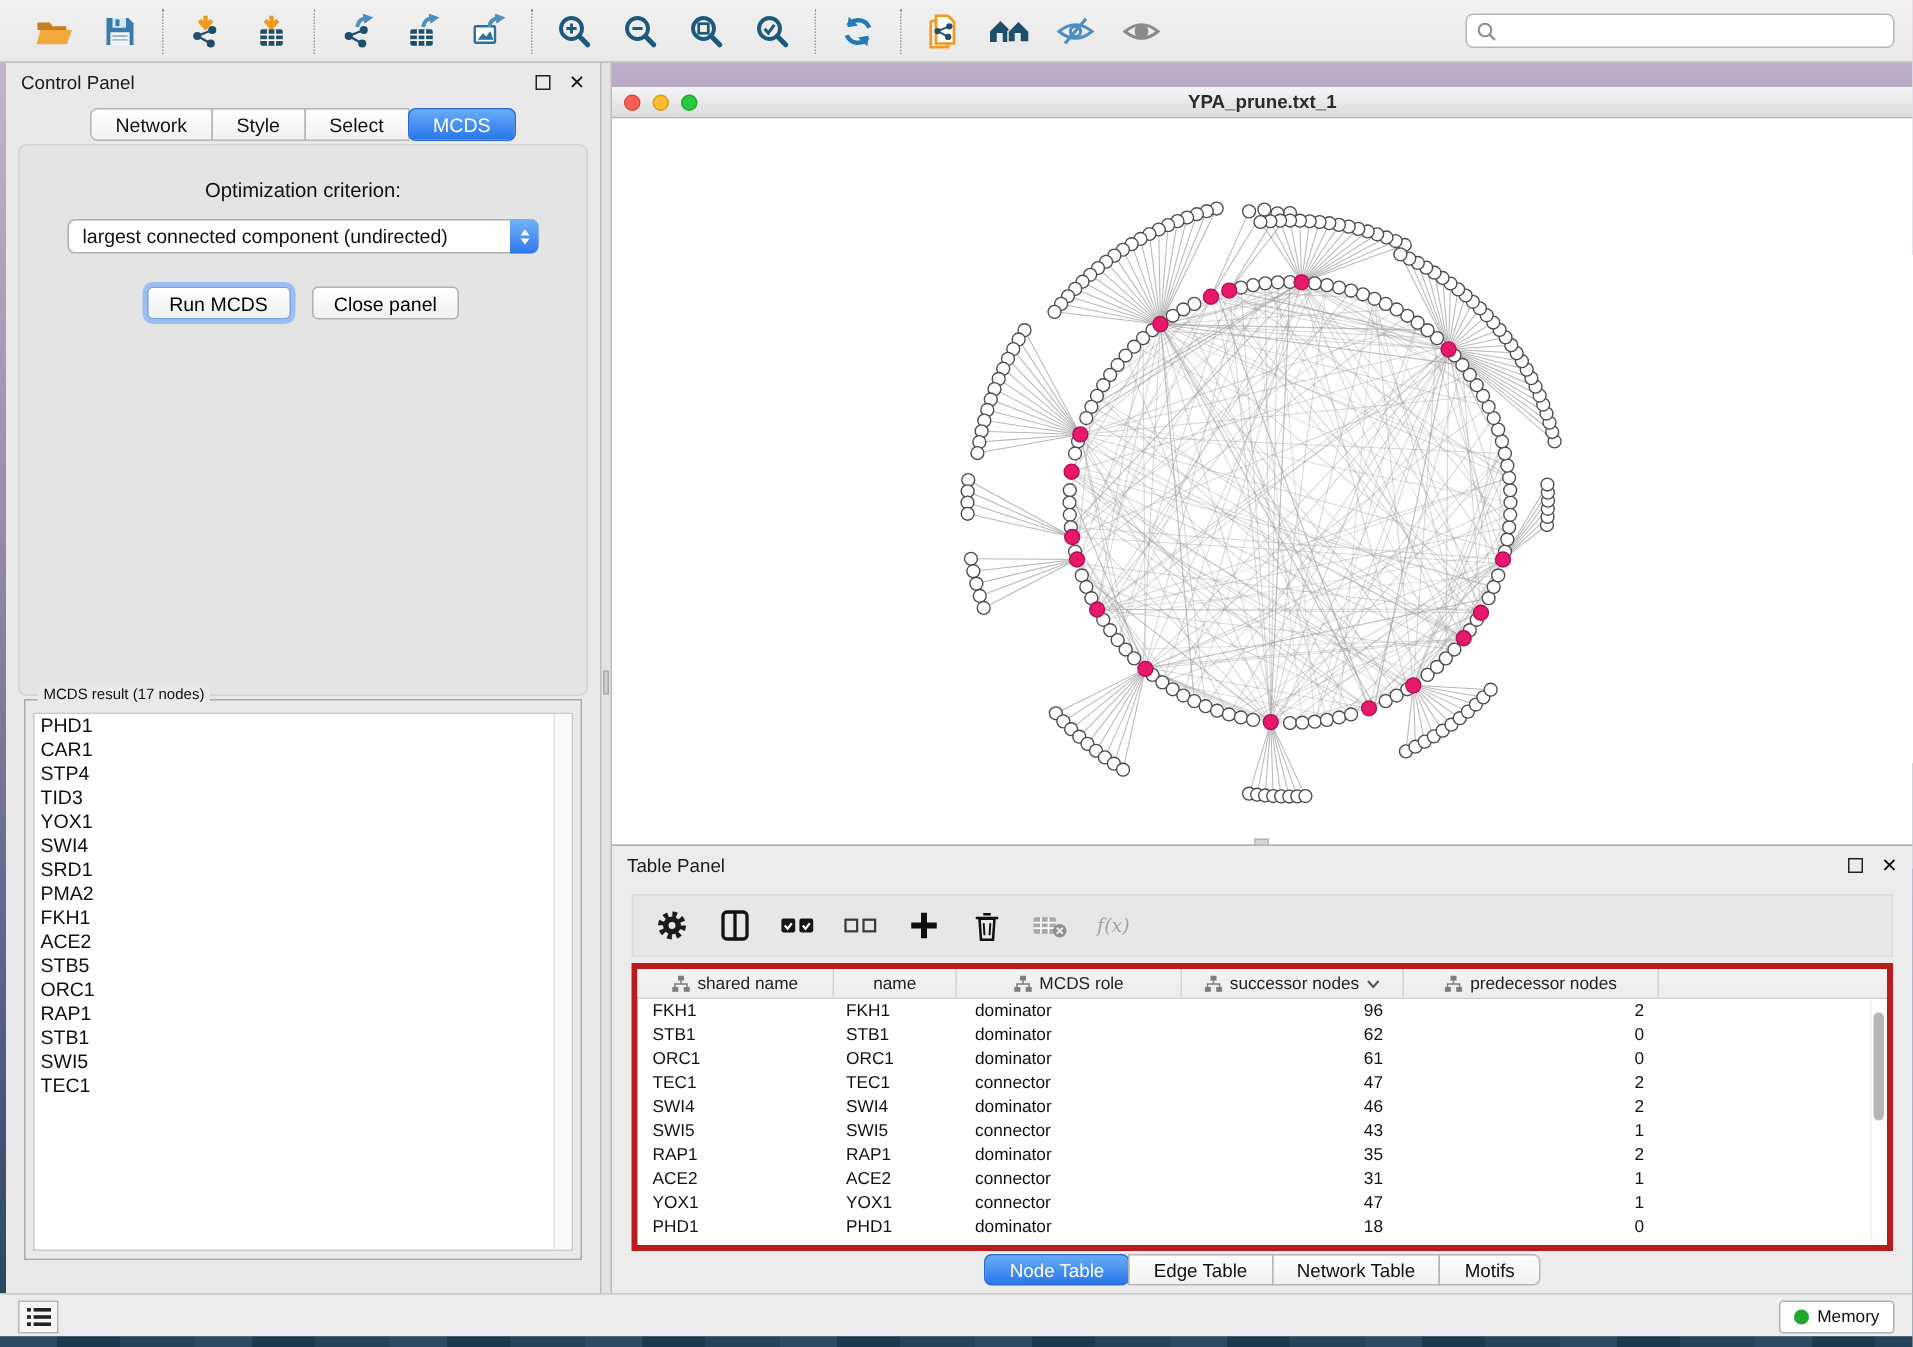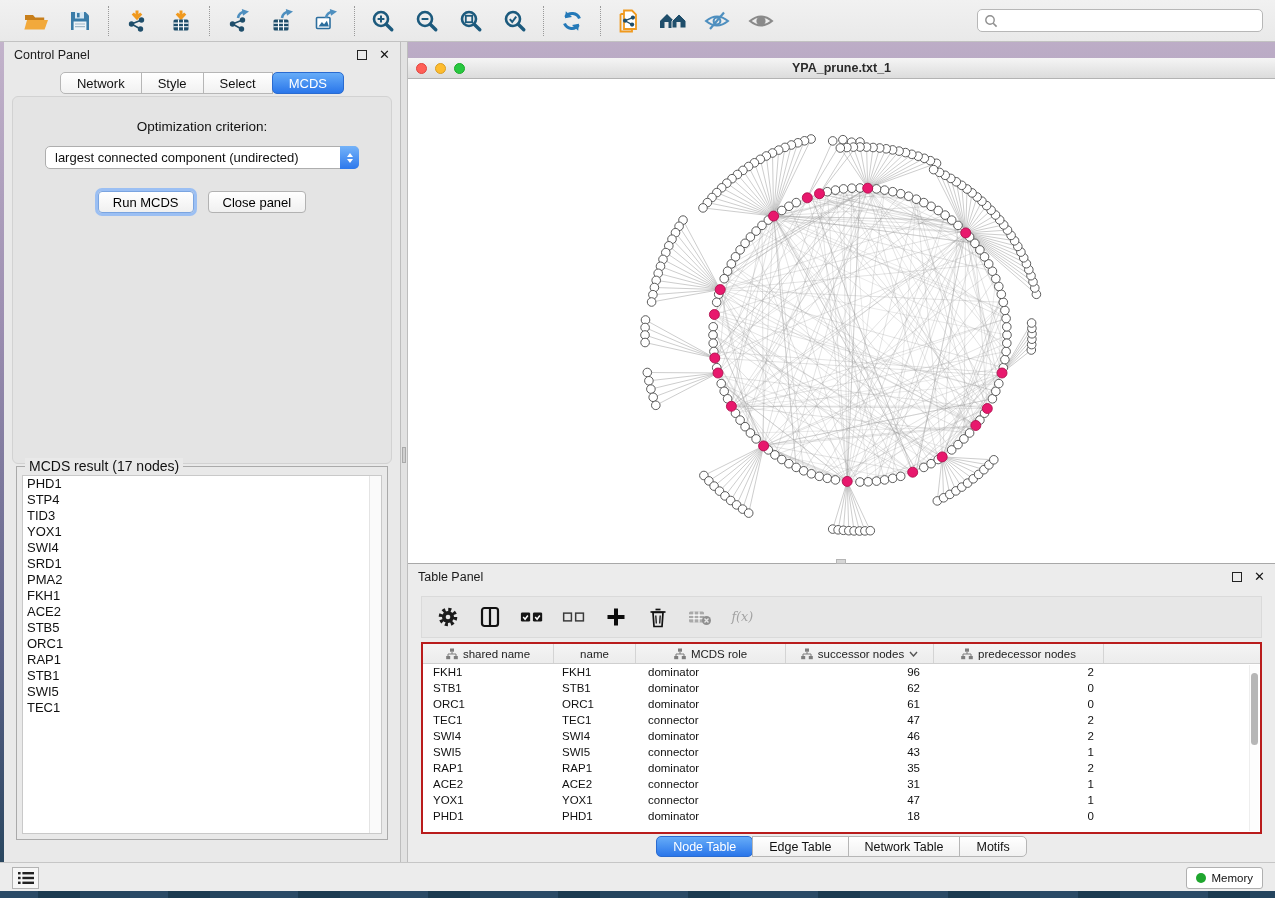--- a/index.html
+++ b/index.html
@@ -51,21 +51,21 @@
   .stepper { width:19px; height:23px; margin-right:-1px; border-radius:0 5px 5px 0;
     background:linear-gradient(180deg,#74b3f9,#2d78ec); display:flex; flex-direction:column; align-items:center; justify-content:center; gap:2px; }
   .stepper i { width:0; height:0; border-left:3.5px solid transparent; border-right:3.5px solid transparent; }
   .stepper .up { border-bottom:4px solid #fff; }
   .stepper .dn { border-top:4px solid #fff; }
   #mcds-buttons { display:flex; justify-content:center; gap:14px; margin-top:22px; }
   .mac-btn { height:22px; padding:0 14px; background:linear-gradient(180deg,#ffffff,#f0f0f0);
     border:1px solid #b2b2b2; border-radius:4px; font-size:13px; cursor:pointer; font-family:inherit; }
   .mac-btn.focused { box-shadow:0 0 0 3px rgba(115,170,250,.65); border-color:#7aa4e0; }
   #mcds-group { position:absolute; left:12px; top:424px; width:372px; height:374px; border:1px solid #aaa; }
-  #mcds-group-label { position:absolute; left:8px; top:-9px; background:#e9e9e9; padding:0 4px; font-size:14px; }
+  #mcds-group-label { position:absolute; left:8px; top:-9px; background:#e9e9e9; padding:0 4px; font-size:10px; }
   #mcds-list { position:absolute; left:5px; top:8px; width:360px; height:359px; background:#fff;
     border:1px solid #c9c9c9; font-size:13px; overflow:hidden; }
   #mcds-list .scrolltrack { position:absolute; right:0; top:0; bottom:0; width:12px; background:#fafafa; border-left:1px solid #e4e4e4; }
   .mcds-item { padding:0 0 0 4px; height:16px; line-height:16px; }
   
   #v-splitter { position:absolute; left:400px; top:42px; width:8px; height:820px;
     background:#e2e2e2; border-left:1px solid #bdbdbd; border-right:1px solid #bdbdbd; cursor:col-resize; }
   #v-splitter .grip { position:absolute; left:1px; top:405px; width:4px; height:16px; background:#cfcfcf; border:1px solid #aaa; }
   
   #network-panel { position:absolute; left:408px; top:42px; width:867px; height:521px; background:#fff;margin-top:16px; }
@@ -78,21 +78,21 @@
   #net-title { position:absolute; left:0; right:0; text-align:center; font-size:12.5px; font-weight:bold; color:#2b2b2b; pointer-events:none; }
   #net-canvas { position:relative; width:867px; height:500px; background:#fff; overflow:hidden; }
   
   #table-panel { position:absolute; left:408px; top:563px; width:867px; height:299px;
     background:#ececec; border-top:1px solid #a8a8a8; }
   #h-grip { position:absolute; left:428px; top:-5px; width:10px; height:5px; background:#d6d6d6; border:1px solid #b5b5b5; }
   #tbl-toolbar { margin:6px 0 0 13px; width:841px; height:42px; background:#e7e7e7; border:1px solid #dadada;
     display:flex; align-items:center; gap:18px; padding-left:14px; }
   .tt-icon { width:24px; height:24px; display:flex; align-items:center; justify-content:center; cursor:pointer; }
   .tt-icon.disabled { cursor:default; }
-  #node-table { position:absolute; left:13px; top:78px; width:841px; height:192px; background:#fff; border:2px solid #b91c1c; }
+  #node-table { position:absolute; left:13px; top:78px; width:841px; height:192px; background:#fff; border:4px solid #b91c1c; }
   #tbl-header { display:flex; height:20px; background:linear-gradient(180deg,#f4f4f4,#ececec); border-bottom:1px solid #cfcfcf; }
   .th { display:flex; align-items:center; justify-content:center; gap:5px; border-right:1px solid #d4d4d4;
     font-size:11.5px; color:#222; overflow:hidden; cursor:pointer; }
   .th:last-child { border-right:none; }
   .tr { display:flex; height:16px; }
   .td { font-size:11.5px; line-height:16px; white-space:nowrap; overflow:hidden; }
   .td.left { text-align:left; }
   .td.right { text-align:right; }
   #tbl-scroll { position:absolute; top:21px; right:1px; bottom:1px; width:10px; background:#fdfdfd; border-left:1px solid #eee; }
   #tbl-thumb { position:absolute; top:8px; left:1px; width:7px; height:72px; background:#b6b6b6; border-radius:4px; }
@@ -302,20 +302,21 @@
     <div id="mcds-buttons">
       <button class="mac-btn focused">Run MCDS</button>
       <button class="mac-btn">Close panel</button>
     </div>
   </div>
   <div id="mcds-group">
     <div id="mcds-group-label">MCDS result (17 nodes)</div>
     <div id="mcds-list">
       <div class="scrolltrack"></div>
     <div class="mcds-item">PHD1</div>
+        <div class="mcds-item">CAR1</div>
         <div class="mcds-item">STP4</div>
         <div class="mcds-item">TID3</div>
         <div class="mcds-item">YOX1</div>
         <div class="mcds-item">SWI4</div>
         <div class="mcds-item">SRD1</div>
         <div class="mcds-item">PMA2</div>
         <div class="mcds-item">FKH1</div>
         <div class="mcds-item">ACE2</div>
         <div class="mcds-item">STB5</div>
         <div class="mcds-item">ORC1</div>

